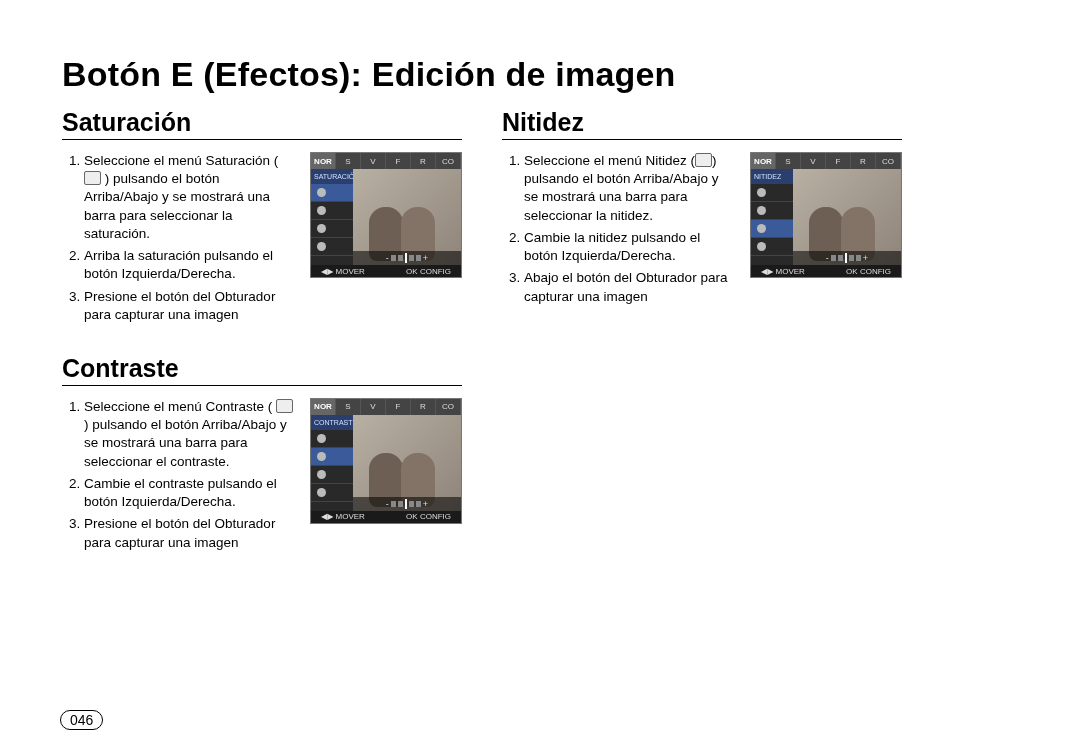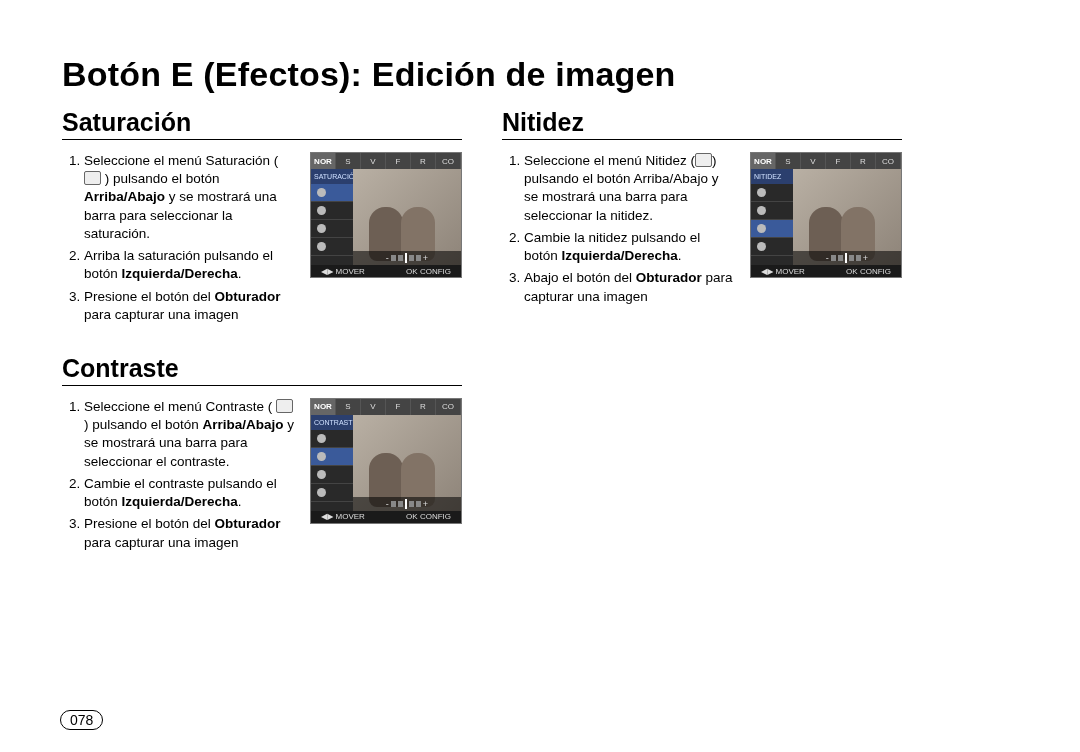--- a/index.html
+++ b/index.html
@@ -53,21 +53,21 @@
   }
   .ol {
     padding-left: 22px;
     margin: 0;
     font-size: 13.5px;
     line-height: 1.35;
   }
   .ol li {
     margin-bottom: 4px;
   }
-  .strong { font-weight: bold; }
+  .strong { font-weight: normal; }
   .textcol {
     flex: 1;
   }
   .icon-tiny {
     display: inline-block;
     width: 15px;
     height: 12px;
     border: 1px solid #666;
     border-radius: 2px;
     vertical-align: -2px;
@@ -405,14 +405,14 @@
               <span>◀▶ <span>MOVER</span></span>
               <span><span>OK</span> <span>CONFIG</span></span>
             </div>
           </div>
         </div>
       </div>
 
     </div>
   </div>
 
-  <div class="pagenum">078</div>
+  <div class="pagenum">046</div>
 </div>
 
 </body></html>

